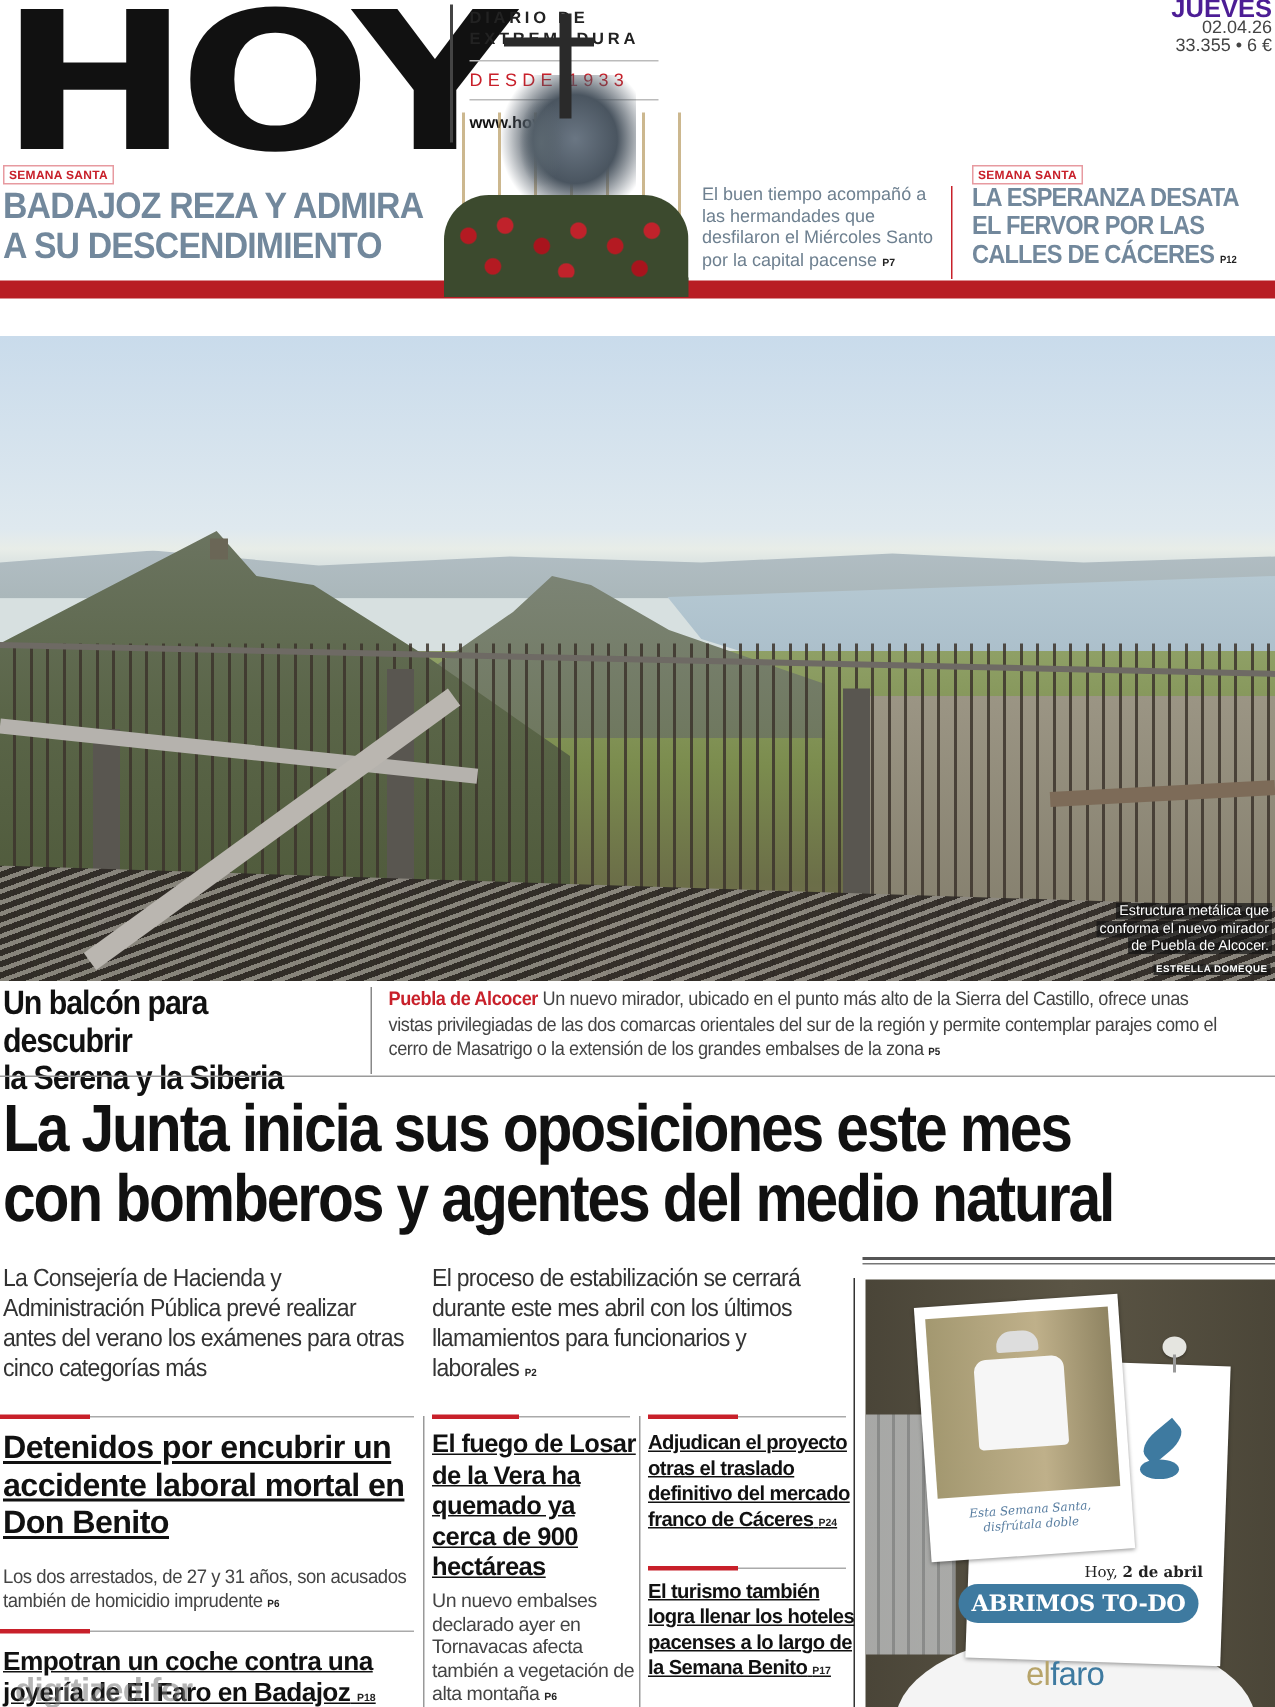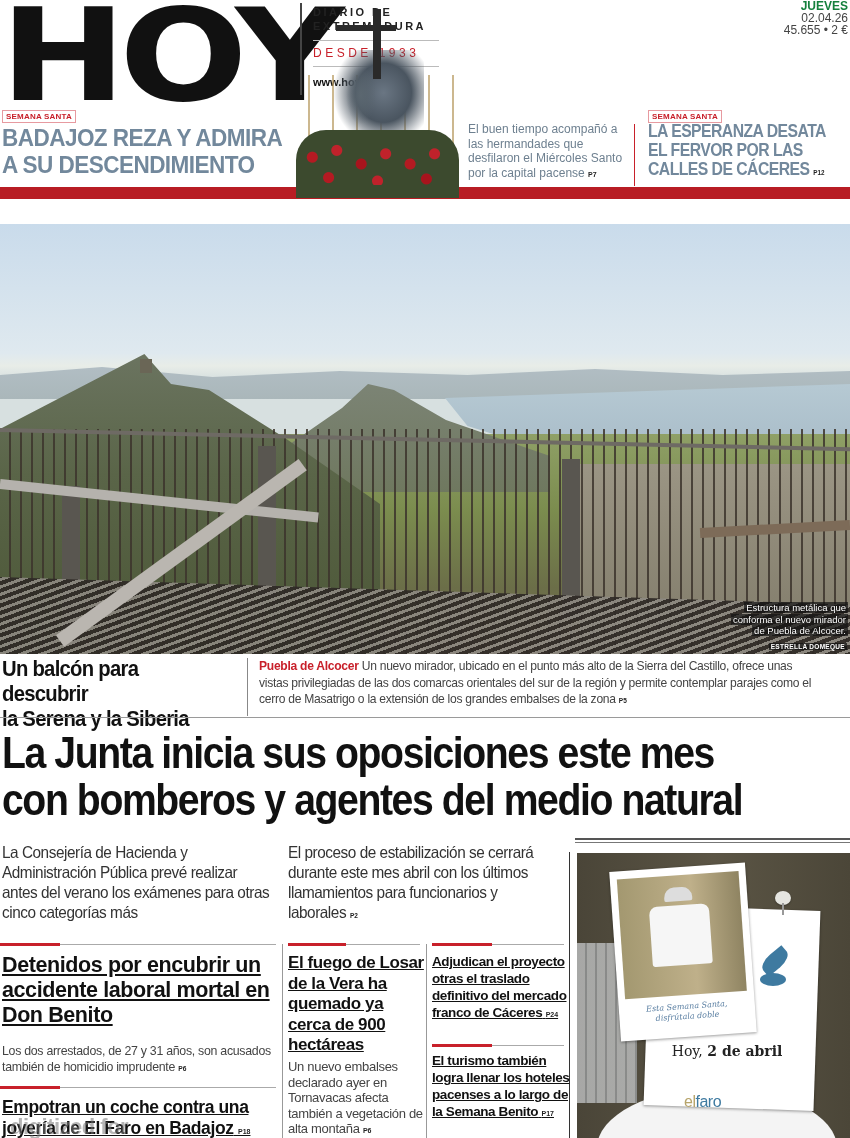--- a/index.html
+++ b/index.html
@@ -8,21 +8,21 @@
 
   
   .logo { position: absolute; left: 0; top: -8px; font-family: "DejaVu Sans", sans-serif; font-weight: 900; font-size: 128px; letter-spacing: -6px; color: #111; line-height: 1; transform: scaleX(1.18); transform-origin: left top; }
   .mast-divider { position: absolute; left: 300px; top: 3px; width: 1.5px; height: 92px; background: #444; }
   .tagline { position: absolute; left: 313px; top: 5px; width: 125px; font-size: 11px; font-weight: 700; letter-spacing: 2.5px; line-height: 14px; color: #222; }
   .tagline-rule { position: absolute; left: 313px; width: 126px; height: 1px; background: #bbb; }
   .since { position: absolute; left: 313px; top: 46px; font-size: 12px; letter-spacing: 3.5px; color: #c8202a; }
   .web { position: absolute; left: 313px; top: 76px; font-size: 11px; font-weight: 700; color: #111; }
 
   .date-block { position: absolute; right: 2px; top: 0; text-align: right; font-size: 12px; line-height: 12px; color: #444; }
-  .date-block .day { color: #15803d; font-weight: 900; font-size: 12px; }
+  .date-block .day { color: #4c1d95; font-weight: 900; font-size: 17px; }
 
   
   .procession { position: absolute; left: 296px; top: 5px; width: 163px; height: 193px; }
   .proc-cross-v { position: absolute; left: 77px; top: 4px; width: 8px; height: 70px; background: #2a2a2a; }
   .proc-cross-h { position: absolute; left: 40px; top: 20px; width: 60px; height: 6px; background: #2a2a2a; }
   .proc-figures { position: absolute; left: 38px; top: 45px; width: 90px; height: 95px; background: radial-gradient(ellipse at 55% 45%, #6a7683 0%, #4a5560 40%, rgba(70,80,90,0.0) 72%); }
   .proc-figure2 { position: absolute; left: 50px; top: 60px; width: 30px; height: 60px; background: radial-gradient(ellipse, #5b6770 0%, rgba(90,100,110,0) 70%); }
   .proc-candles { position: absolute; left: 0; top: 70px; width: 163px; height: 70px; background: repeating-linear-gradient(90deg, transparent 0 12px, rgba(180,150,90,0.8) 12px 14px, transparent 14px 24px); opacity: 0.85; }
   .proc-flowers { position: absolute; left: 0; top: 125px; width: 163px; height: 68px; border-radius: 30px 30px 8px 8px; background:
       radial-gradient(circle at 10% 40%, #b41a22 0 5px, transparent 6px),
@@ -109,44 +109,44 @@
   .ad-card-back { position: absolute; left: 70px; top: 55px; width: 170px; height: 200px; background: #fff; transform: rotate(2deg); box-shadow: 0 1px 3px rgba(0,0,0,0.4); }
   .ad-photo { position: absolute; left: 38px; top: 14px; width: 136px; height: 170px; background: #fff; transform: rotate(-4deg); box-shadow: 0 1px 3px rgba(0,0,0,0.4); }
   .ad-photo-inner { position: absolute; left: 7px; top: 8px; width: 122px; height: 120px; background: linear-gradient(90deg, #a39870 0%, #bfb08a 60%, #8f8462 100%); overflow: hidden; }
   .ad-shirt { position: absolute; left: 30px; top: 30px; width: 60px; height: 60px; background: #f6f6f6; border-radius: 8px 8px 3px 3px; }
   .ad-hat { position: absolute; left: 46px; top: 12px; width: 28px; height: 14px; background: #ddd; border-radius: 10px 10px 2px 2px; }
   .ad-photo-text { position: absolute; left: 8px; top: 135px; width: 120px; text-align: center; font-family: "DejaVu Serif", serif; font-style: italic; font-size: 8px; line-height: 10px; color: #5a7fa2; }
   .ad-leaf1 { position: absolute; left: 183px; top: 100px; width: 30px; height: 16px; background: #3e7aa0; border-radius: 50% 0 50% 0; transform: rotate(-40deg); }
   .ad-leaf2 { position: absolute; left: 183px; top: 120px; width: 26px; height: 13px; background: #3e7aa0; border-radius: 50%; }
   .ad-pin { position: absolute; left: 198px; top: 38px; width: 16px; height: 14px; background: #e5e5e0; border-radius: 50%; box-shadow: 0 1px 2px rgba(0,0,0,0.3); }
   .ad-pin-stem { position: absolute; left: 205px; top: 50px; width: 2px; height: 12px; background: #999; }
-  .ad-date { position: absolute; left: 75px; top: 190px; width: 150px; text-align: center; font-family: "DejaVu Serif", serif; font-size: 14px; color: #222; }
+  .ad-date { position: absolute; left: 75px; top: 190px; width: 150px; text-align: right; font-family: "DejaVu Serif", serif; font-size: 10px; color: #222; }
   .ad-date b { font-weight: 700; }
   .ad-pill { position: absolute; left: 62px; top: 203px; width: 160px; height: 26px; background: #3e7aa0; border-radius: 13px; color: #fff; font-family: "DejaVu Serif", serif; font-weight: 700; font-size: 15px; line-height: 26px; text-align: center; letter-spacing: -0.3px; }
-  .ad-logo { position: absolute; left: 107px; top: 240px; font-size: 16px; color: #3e7aa0; letter-spacing: -0.5px; }
+  .ad-logo { position: absolute; left: 107px; top: 250px; font-size: 22px; color: #3e7aa0; letter-spacing: -0.5px; }
   .ad-logo .el { color: #b7a46a; }
 </style>
 </head>
 <body>
 
 <div class="logo">HOY</div>
 <div class="mast-divider"></div>
 <div class="tagline">
   <div>DIARIO DE</div>
   <div>EXTREMADURA</div>
 </div>
 <div class="tagline-rule" style="top:40px"></div>
 <div class="since">DESDE 1933</div>
 <div class="tagline-rule" style="top:66px"></div>
 <div class="web">www.hoy.es</div>
 
 <div class="date-block">
   <div class="day">JUEVES</div>
   <div>02.04.26</div>
-  <div>45.655 • 2 €</div>
+  <div>33.355 • 6 €</div>
 </div>
 
 <div class="procession">
   <div class="proc-candles"></div>
   <div class="proc-figures"></div>
   <div class="proc-figure2"></div>
   <div class="proc-cross-v"></div>
   <div class="proc-cross-h"></div>
   <div class="proc-flowers"></div>
 </div>
@@ -285,14 +285,15 @@
     </div>
     <div class="ad-photo-text">
       <div>Esta Semana Santa,</div>
       <div>disfrútala doble</div>
     </div>
   </div>
   <div class="ad-date">
     <span>Hoy,</span>
     <b>2 de abril</b>
   </div>
+  <div class="ad-pill">ABRIMOS TO-DO</div>
   <div class="ad-logo"><span class="el">el</span><span>faro</span></div>
 </div>
 
 </body></html>

